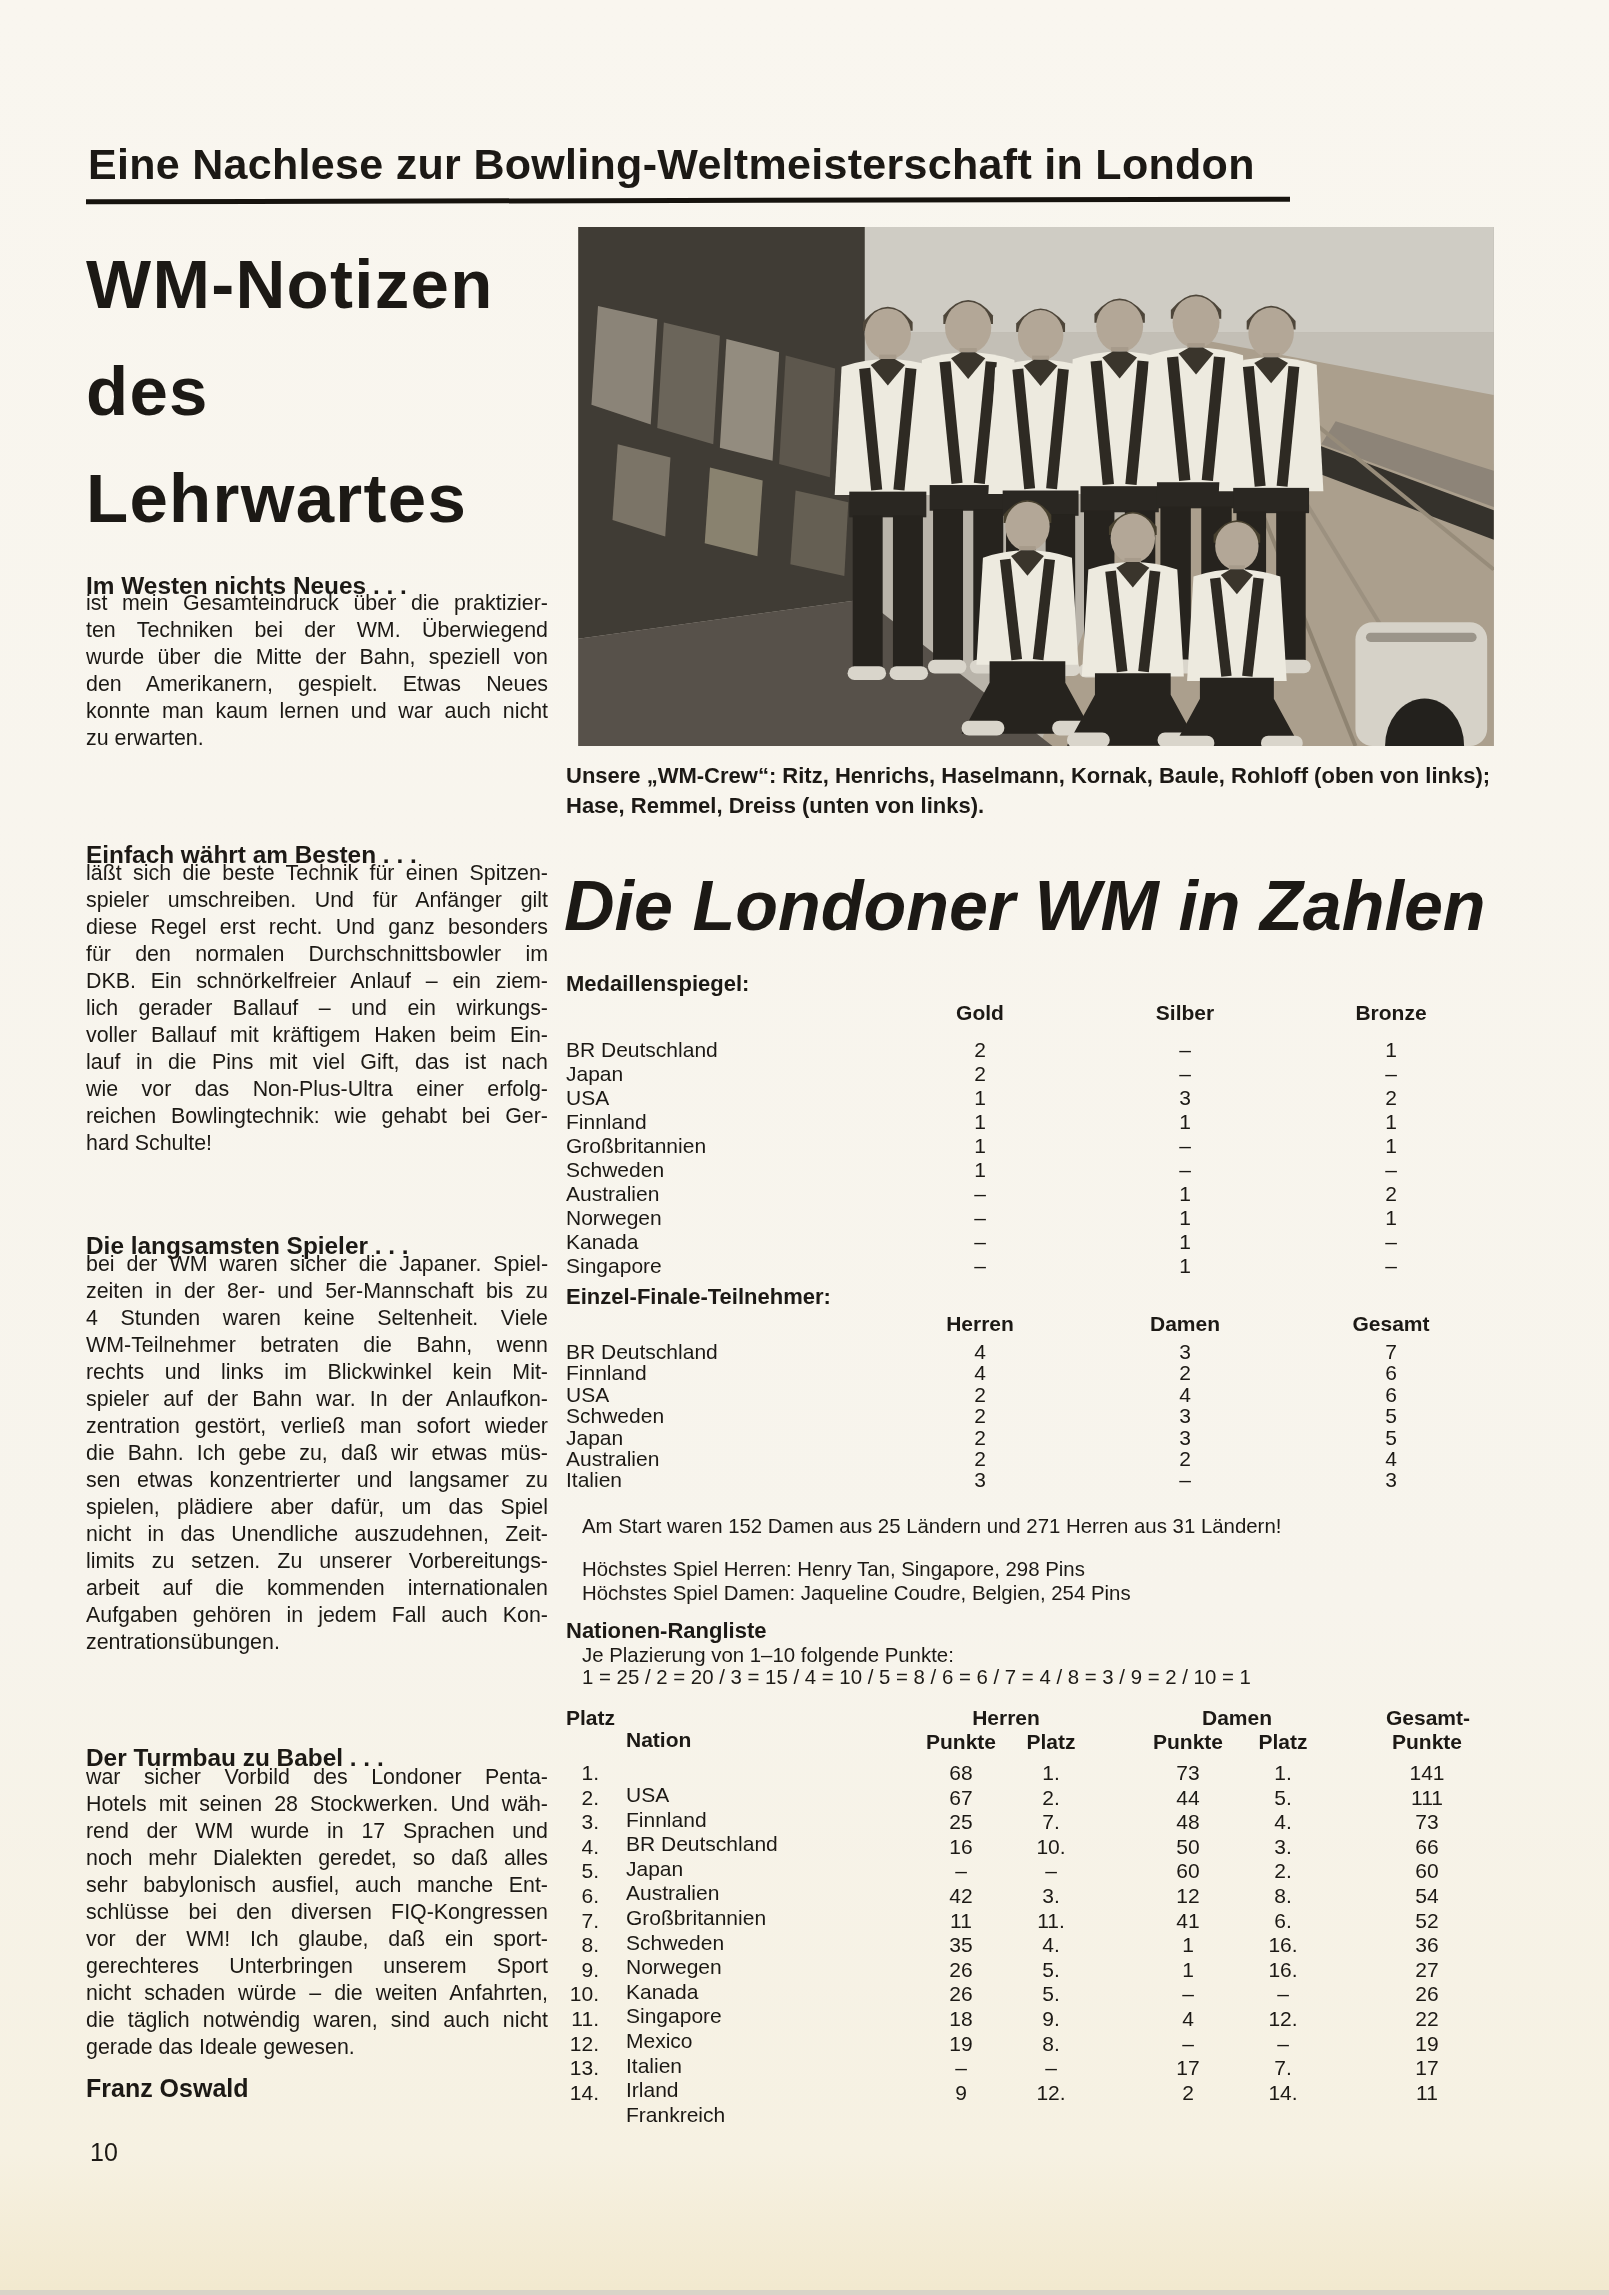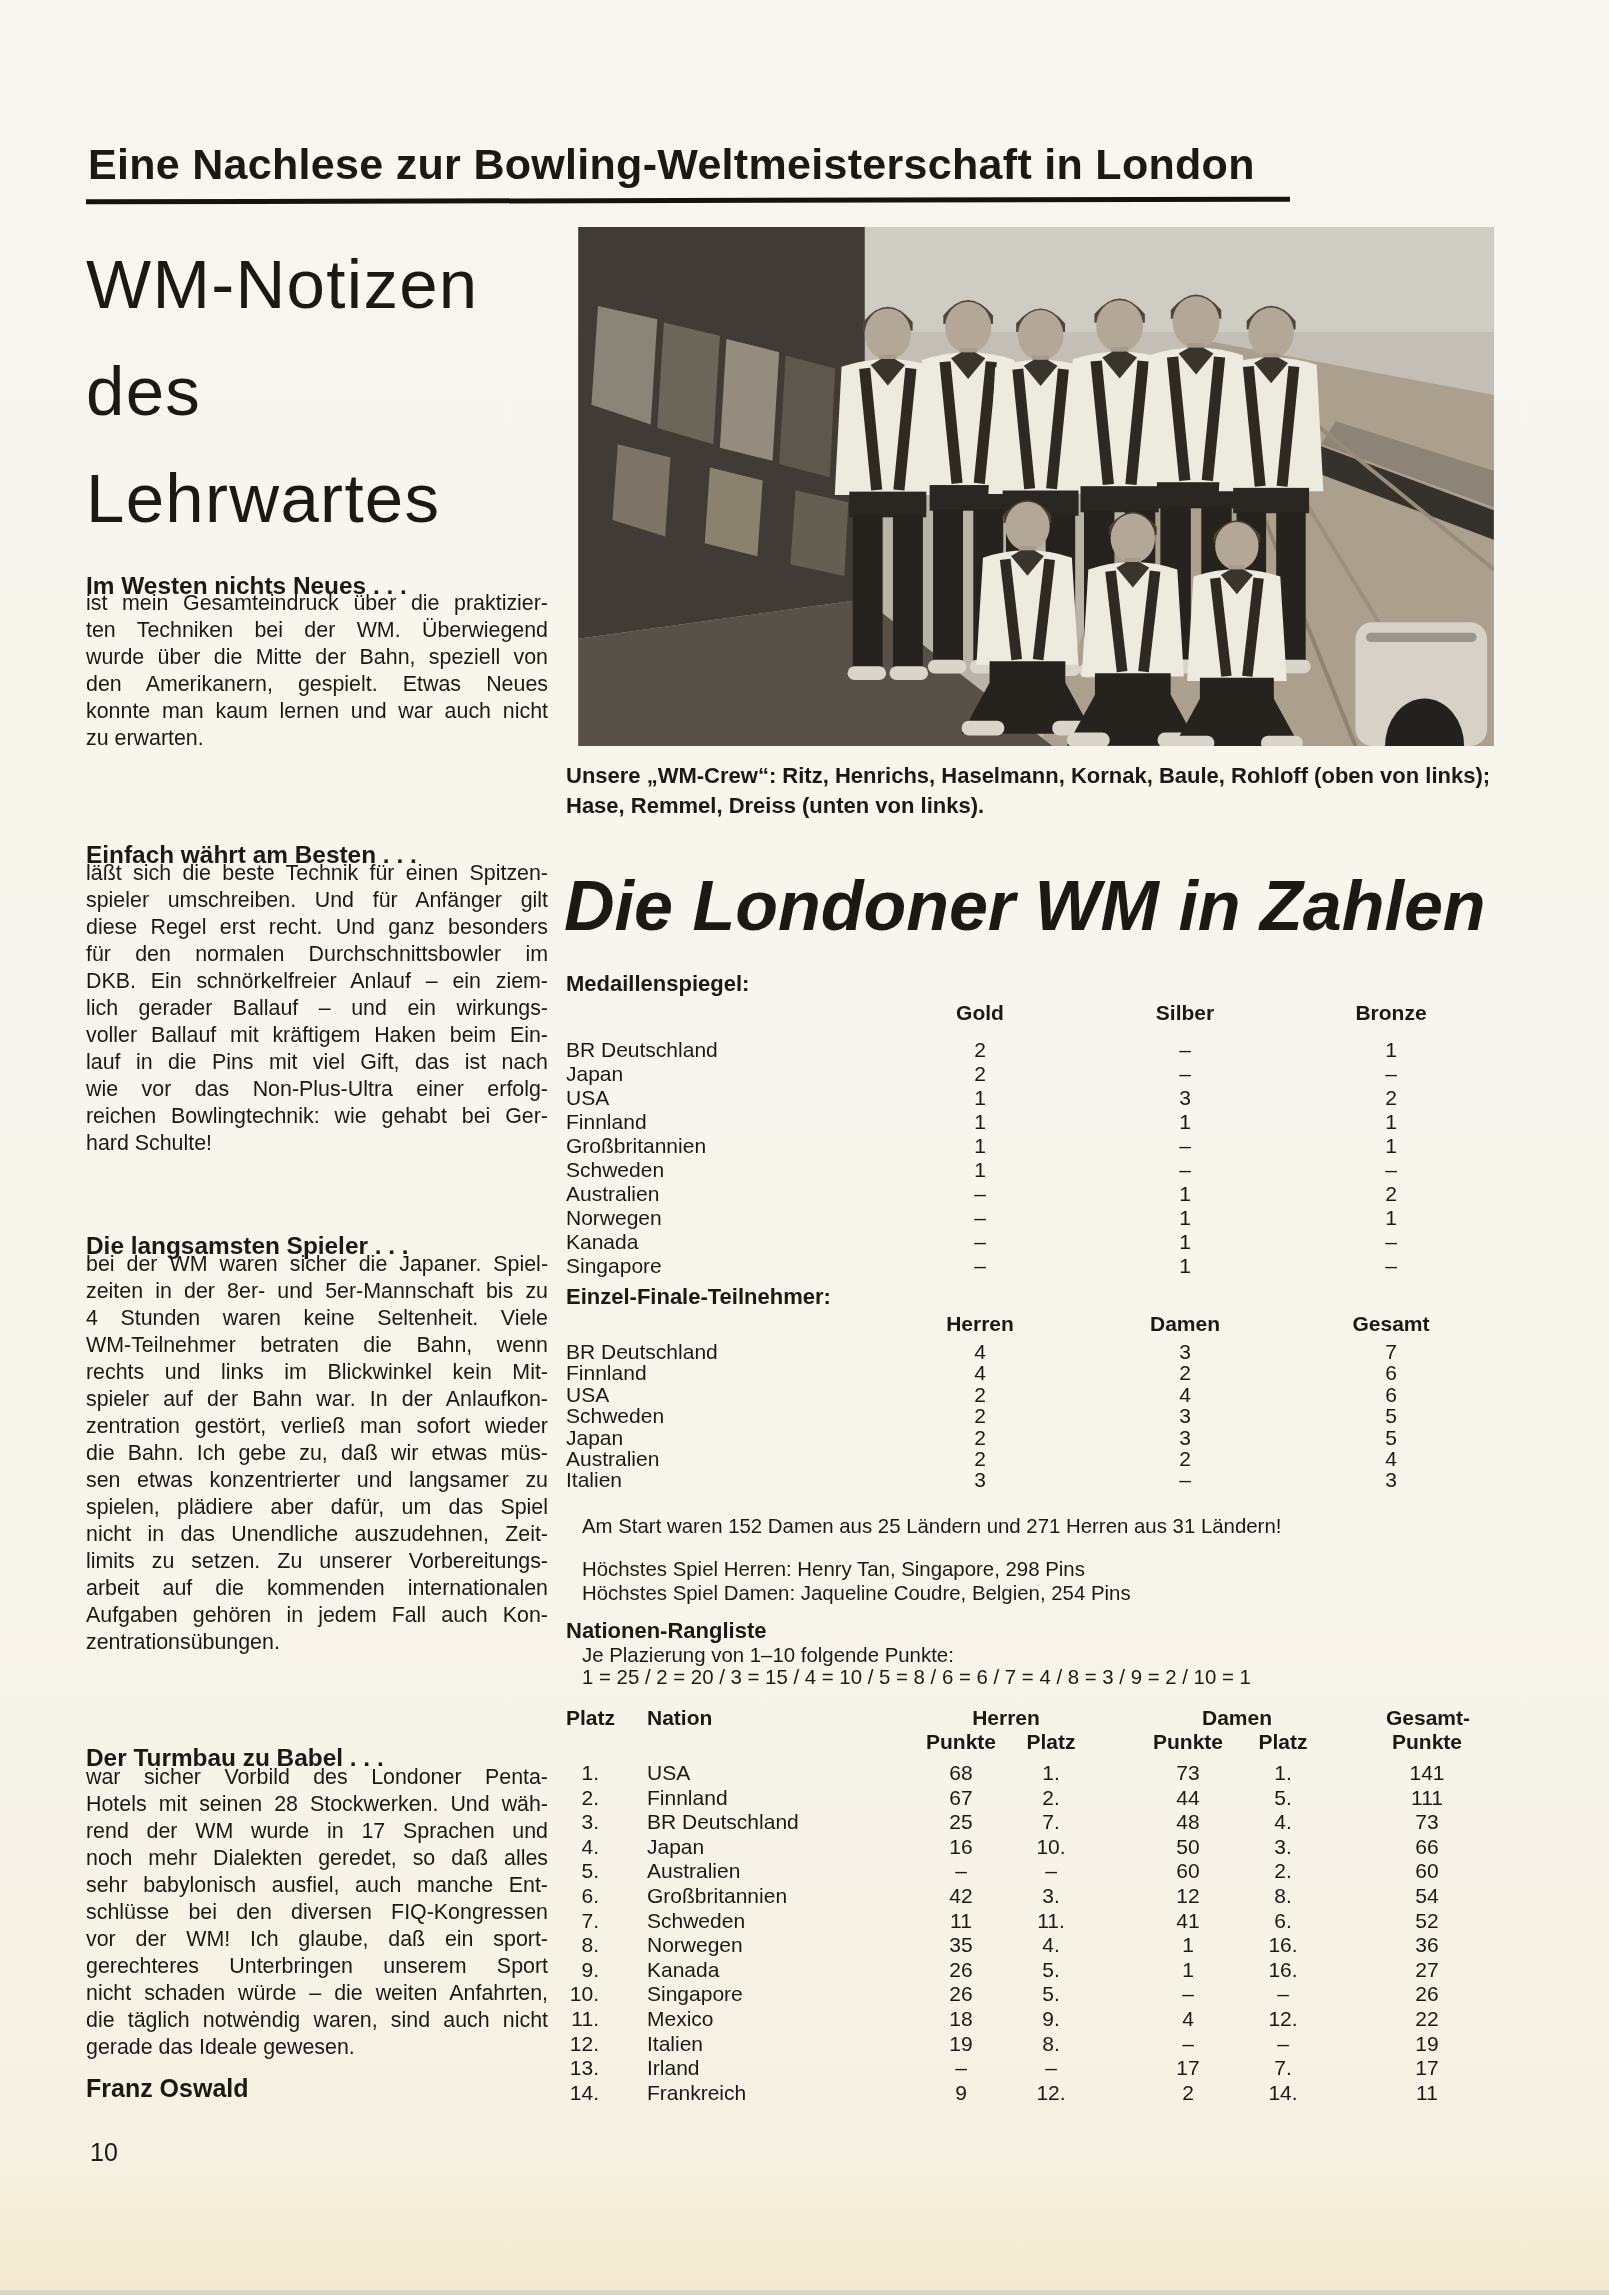--- a/index.html
+++ b/index.html
@@ -6,21 +6,21 @@
   .page{
     position:relative;width:1609px;height:2290px;overflow:hidden;
     background:linear-gradient(180deg,#f9f6ef 0%,#f7f4ec 70%,#f6f1e2 94%,#f2e9cf 100%);
     font-family:"Liberation Sans",sans-serif;color:#1c1915;
   }
   .abs{position:absolute;}
   
   .kicker{left:88px;top:140px;font-size:43px;font-weight:bold;letter-spacing:0.3px;white-space:nowrap;}
   .kicker-rule{left:86px;top:198px;width:1204px;height:4.6px;background:#16130e;transform:rotate(-.12deg);}
   
-  .atitle{left:86px;top:231px;font-size:69px;font-weight:normal;line-height:107px;letter-spacing:1.3px;}
+  .atitle{left:86px;top:231px;font-size:69px;font-weight:bold;line-height:107px;letter-spacing:1.3px;}
   .shead{left:86px;font-size:24.4px;font-weight:bold;white-space:nowrap;}
   .sbody{left:86px;width:462px;}
   .bline{font-size:21.4px;line-height:27px;text-align:justify;text-align-last:justify;white-space:nowrap;}
   .sbody .bline:last-child{text-align-last:left;}
   .sig{left:86px;top:2074px;width:462px;text-align:left;font-size:25px;font-weight:bold;}
   .pageno{left:90px;top:2138px;font-size:25px;}
   
   .photo{left:578px;top:227px;width:916px;height:519px;background:#b9b4aa;}
   .photo svg{display:block;}
   .caption{left:566px;top:761px;width:963px;font-size:22px;font-weight:bold;line-height:30px;}
@@ -31,21 +31,21 @@
   .rtable{left:566px;width:959px;}
   .trow{position:relative;height:24px;line-height:24px;font-size:21px;}
   .etable .trow{height:21.4px;line-height:21.4px;}
   .hrow{font-weight:bold;}
   .tnat{position:absolute;left:0;}
   .tval{position:absolute;width:92px;text-align:center;}
   .c1{left:368px;}.c2{left:573px;}.c3{left:779px;}
   
   .rgrow{position:relative;height:24.6px;line-height:24.6px;font-size:21px;}
   .gplatz{position:absolute;left:0;width:33px;text-align:right;}
-  .gnat{position:absolute;left:81px;}
+  .gnat{position:absolute;left:60px;margin-top:22px;}
   .g1{position:absolute;left:349px;width:92px;text-align:center;}
   .g2{position:absolute;left:439px;width:92px;text-align:center;}
   .g3{position:absolute;left:576px;width:92px;text-align:center;}
   .g4{position:absolute;left:671px;width:92px;text-align:center;}
   .g5{position:absolute;left:815px;width:92px;text-align:center;}
   .gh{position:absolute;width:132px;text-align:center;font-weight:bold;}
   .gh1{left:374px;}.gh2{left:605px;}.gh3{left:796px;}
   .rgrow.hd2 span{font-weight:bold;}
   .scanbar{left:257px;top:2290px;width:764px;height:5.3px;background:#1d1b17;}
 </style>

